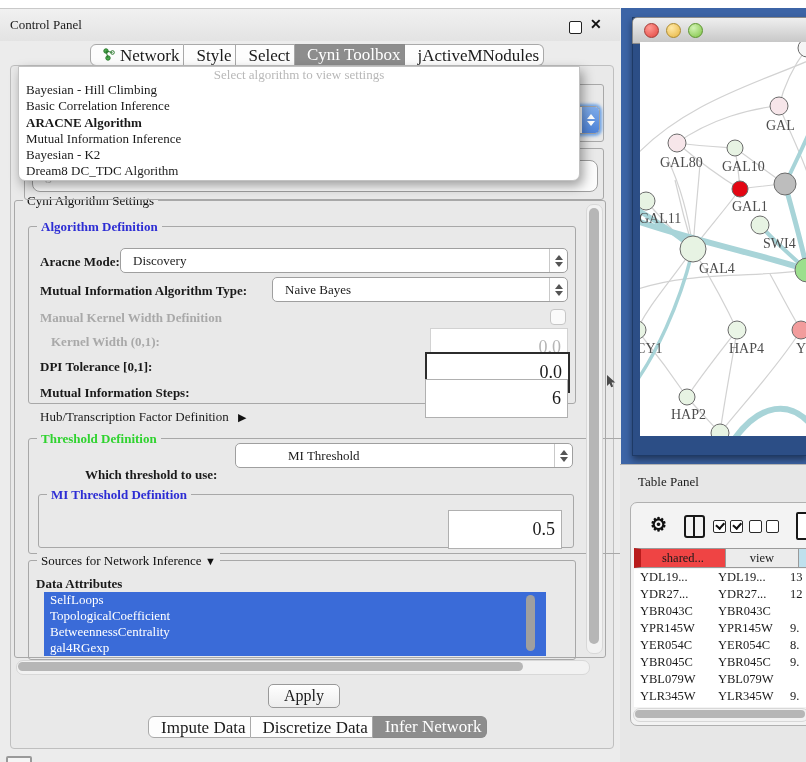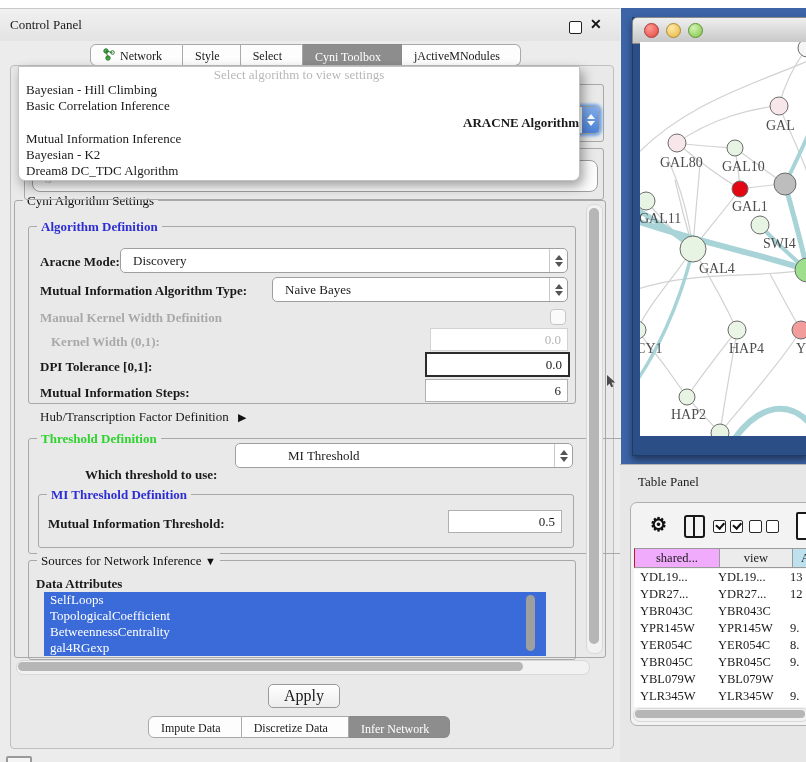--- a/index.html
+++ b/index.html
@@ -6,59 +6,59 @@
   .screen{position:relative;width:806px;height:762px;background:#ececec;overflow:hidden;
           font-family:Liberation Serif, serif;font-size:13px;color:#1a1a1a;margin-top:8px;}
   .abs{position:absolute;}
   
   .cp-titlebar{left:0;top:0;width:620px;height:32px;background:linear-gradient(#f1f1f1,#e3e3e3);
                border-top:1px solid #c9c9c9;}
   .cp-title{left:10px;top:9px;font-size:13px;}
   .icon-float{left:569px;top:13px;width:11px;height:11px;border:1.5px solid #222;border-radius:2px;background:#fff;}
   .icon-close{left:590px;top:8px;font-size:14px;font-weight:bold;color:#111;}
   .tabrow{left:90px;top:36px;display:flex;height:22px;}
-  .tab{background:#fdfdfd;border:1px solid #a9a9a9;border-left:none;padding:2px 20px 0 12px;
-       font-size:12px;display:flex;align-items:center;gap:5px;}
+  .tab{background:#fdfdfd;border:1px solid #a9a9a9;border-left:none;padding:2px 4px 0 12px;
+       font-size:17px;display:flex;align-items:center;gap:5px;}
   .tab:first-child{border-left:1px solid #a9a9a9;border-radius:6px 0 0 6px;}
   .tab:last-child{border-radius:0 6px 6px 0;}
   .tab.sel{background:#8d8d8d;color:#fff;border-color:#8a8a8a;align-items:flex-end;}
   .content-panel{left:10px;top:57px;width:602px;height:682px;background:#e9e9e9;
                  border:1px solid #bfbfbf;border-radius:4px;}
   
   .group{border:1px solid #a8a8a8;border-radius:3px;}
   .gtitle{position:absolute;top:-8px;left:8px;background:#e9e9e9;padding:0 4px;font-size:13px;white-space:nowrap;}
   .gtitle.black{color:#111;}
   .gtitle.blue{color:#2d2dd4;font-weight:bold;}
   .gtitle.green{color:#2fd32f;font-weight:bold;}
   .lbl{font-weight:bold;font-size:13px;white-space:nowrap;}
   .lbl.dis{color:#a9a9a9;}
   .combo{background:#fff;border:1px solid #9f9f9f;border-radius:5px;height:23px;display:flex;
          align-items:center;box-shadow:inset 0 1px 0 #fff;}
   .combo .cv{flex:1;padding-left:12px;font-size:13px;}
   .stepper{width:17px;height:100%;border-left:1px solid #c9c9c9;display:flex;flex-direction:column;
            align-items:center;justify-content:center;gap:2px;}
   .tri-up{width:0;height:0;border-left:4px solid transparent;border-right:4px solid transparent;border-bottom:5px solid #555;}
   .tri-dn{width:0;height:0;border-left:4px solid transparent;border-right:4px solid transparent;border-top:5px solid #555;}
-  .field{background:#fff;border:1px solid #b0b0b0;text-align:right;padding:0 6px;font-size:13px;
+  .field{background:#fff;border:1px solid #b0b0b0;text-align:right;padding:8px 6px;font-size:18px;
          display:flex;align-items:center;justify-content:flex-end;}
   .field.focus{border:2px solid #2c2c2c;}
   .field.dis{color:#b5b5b5;border-color:#d2d2d2;}
   .checkbox{border:1.5px solid #c6c6c6;border-radius:4px;background:#fafafa;}
   .attr-list{background:#3a6bd8;color:#fff;font-size:13px;line-height:16px;padding-left:6px;overflow:hidden;}
   .sb-v{background:#f2f2f2;border:1px solid #d8d8d8;border-radius:7px;}
   .sb-thumb{background:#b6b6b6;border-radius:6px;}
   .btn{background:linear-gradient(#ffffff,#ededed);border:1px solid #999;border-radius:5px;
        text-align:center;font-size:16px;display:flex;align-items:center;justify-content:center;}
   .expand-tri{font-size:11px;color:#111;}
   
   .popup{left:18px;top:58px;width:560px;height:113px;background:#fff;border:1px solid #c2c2c2;
          border-radius:0 0 7px 7px;box-shadow:3px 5px 12px rgba(0,0,0,.38);z-index:40;overflow:hidden;}
   .popup .prompt{color:#b8b8b8;text-align:center;line-height:15px;font-size:13px;}
   .popup .pitem{padding-left:7px;line-height:16.3px;font-size:13px;}
-  .popup .pitem.bold{font-weight:bold;text-align:right;}
+  .popup .pitem.bold{font-weight:bold;}
   
   .desktop{left:621px;top:0;width:185px;height:456px;background:#3c64a6;}
   .nw-frame{left:632px;top:9px;width:174px;height:437px;background:#2c4e86;border:1px solid #1e3a66;
             box-shadow:0 4px 7px rgba(0,0,0,.45);}
   .nw-titlebar{left:632px;top:9px;width:174px;height:25px;background:linear-gradient(#efefef,#c6c6c6);
                border:1px solid #8a8a8a;border-radius:5px 0 0 0;display:flex;align-items:center;padding-left:11px;gap:7px;}
   .tl{width:13px;height:13px;border-radius:50%;}
   .tl.red{background:radial-gradient(circle at 35% 30%,#ff9a93,#e2453f);border:1px solid #a33b36;}
   .tl.yel{background:radial-gradient(circle at 35% 30%,#ffe9a8,#e6b43f);border:1px solid #ad8a2e;}
   .tl.grn{background:radial-gradient(circle at 35% 30%,#d2f3b4,#7ec344);border:1px solid #5d9430;}
@@ -185,21 +185,20 @@
   <div class="abs combo" style="left:235px;top:435px;width:296px;padding-left:40px;">
     <div class="cv">MI Threshold</div>
     <div class="stepper">
         <div class="tri-up"></div>
         <div class="tri-dn"></div>
       </div>
   </div>
   <div class="abs group" style="left:38px;top:486px;width:534px;height:52px;">
     <span class="gtitle blue">MI Threshold Definition</span>
   </div>
-  <div class="abs lbl" style="left:48px;top:508px;">Mutual Information Threshold:</div>
   <div class="abs field" style="left:448px;top:502px;width:100px;height:21px;">0.5</div>
 
   <div class="abs group" style="left:28px;top:552px;width:546px;height:98px;">
     <span class="gtitle black">
       <span>Sources for Network Inference</span>
       <span class="expand-tri">▼</span>
     </span>
   </div>
   <div class="abs lbl" style="left:36px;top:568px;">Data Attributes</div>
   <div class="abs attr-list" style="left:44px;top:584px;width:496px;height:64px;">
@@ -325,21 +324,21 @@
     <div class="cb on"></div>
     <div class="cb on"></div>
   </div>
   <div class="abs" style="left:749px;top:512px;display:flex;gap:4px;">
     <div class="cb"></div>
     <div class="cb"></div>
   </div>
   <div class="abs" style="left:796px;top:504px;width:14px;height:24px;border:2px solid #181818;border-radius:2px;background:#fff;"></div>
 
   <div class="abs" style="left:634px;top:540px;display:flex;height:20px;">
-    <div class="th" style="width:84px;background:#f0abfc;border-left:1px solid #b91c1c;">shared...</div>
+    <div class="th" style="width:84px;background:#ef4444;border-left:7px solid #b91c1c;">shared...</div>
     <div class="th" style="width:72px;background:#ececec;">view</div>
     <div class="th" style="width:16px;background:#bfe0ed;justify-content:flex-start;padding-left:8px;">A</div>
   </div>
 
   <div class="abs" style="left:634px;top:561px;width:172px;height:138px;overflow:hidden;background:#fff;">
     <div style="display:flex;line-height:17px;">
         <span class="tcell" style="width:78px;padding-left:6px;">YDL19...</span>
         <span class="tcell" style="width:72px;">YDL19...</span>
         <span class="tcell" style="width:16px;">13</span>
       </div>

